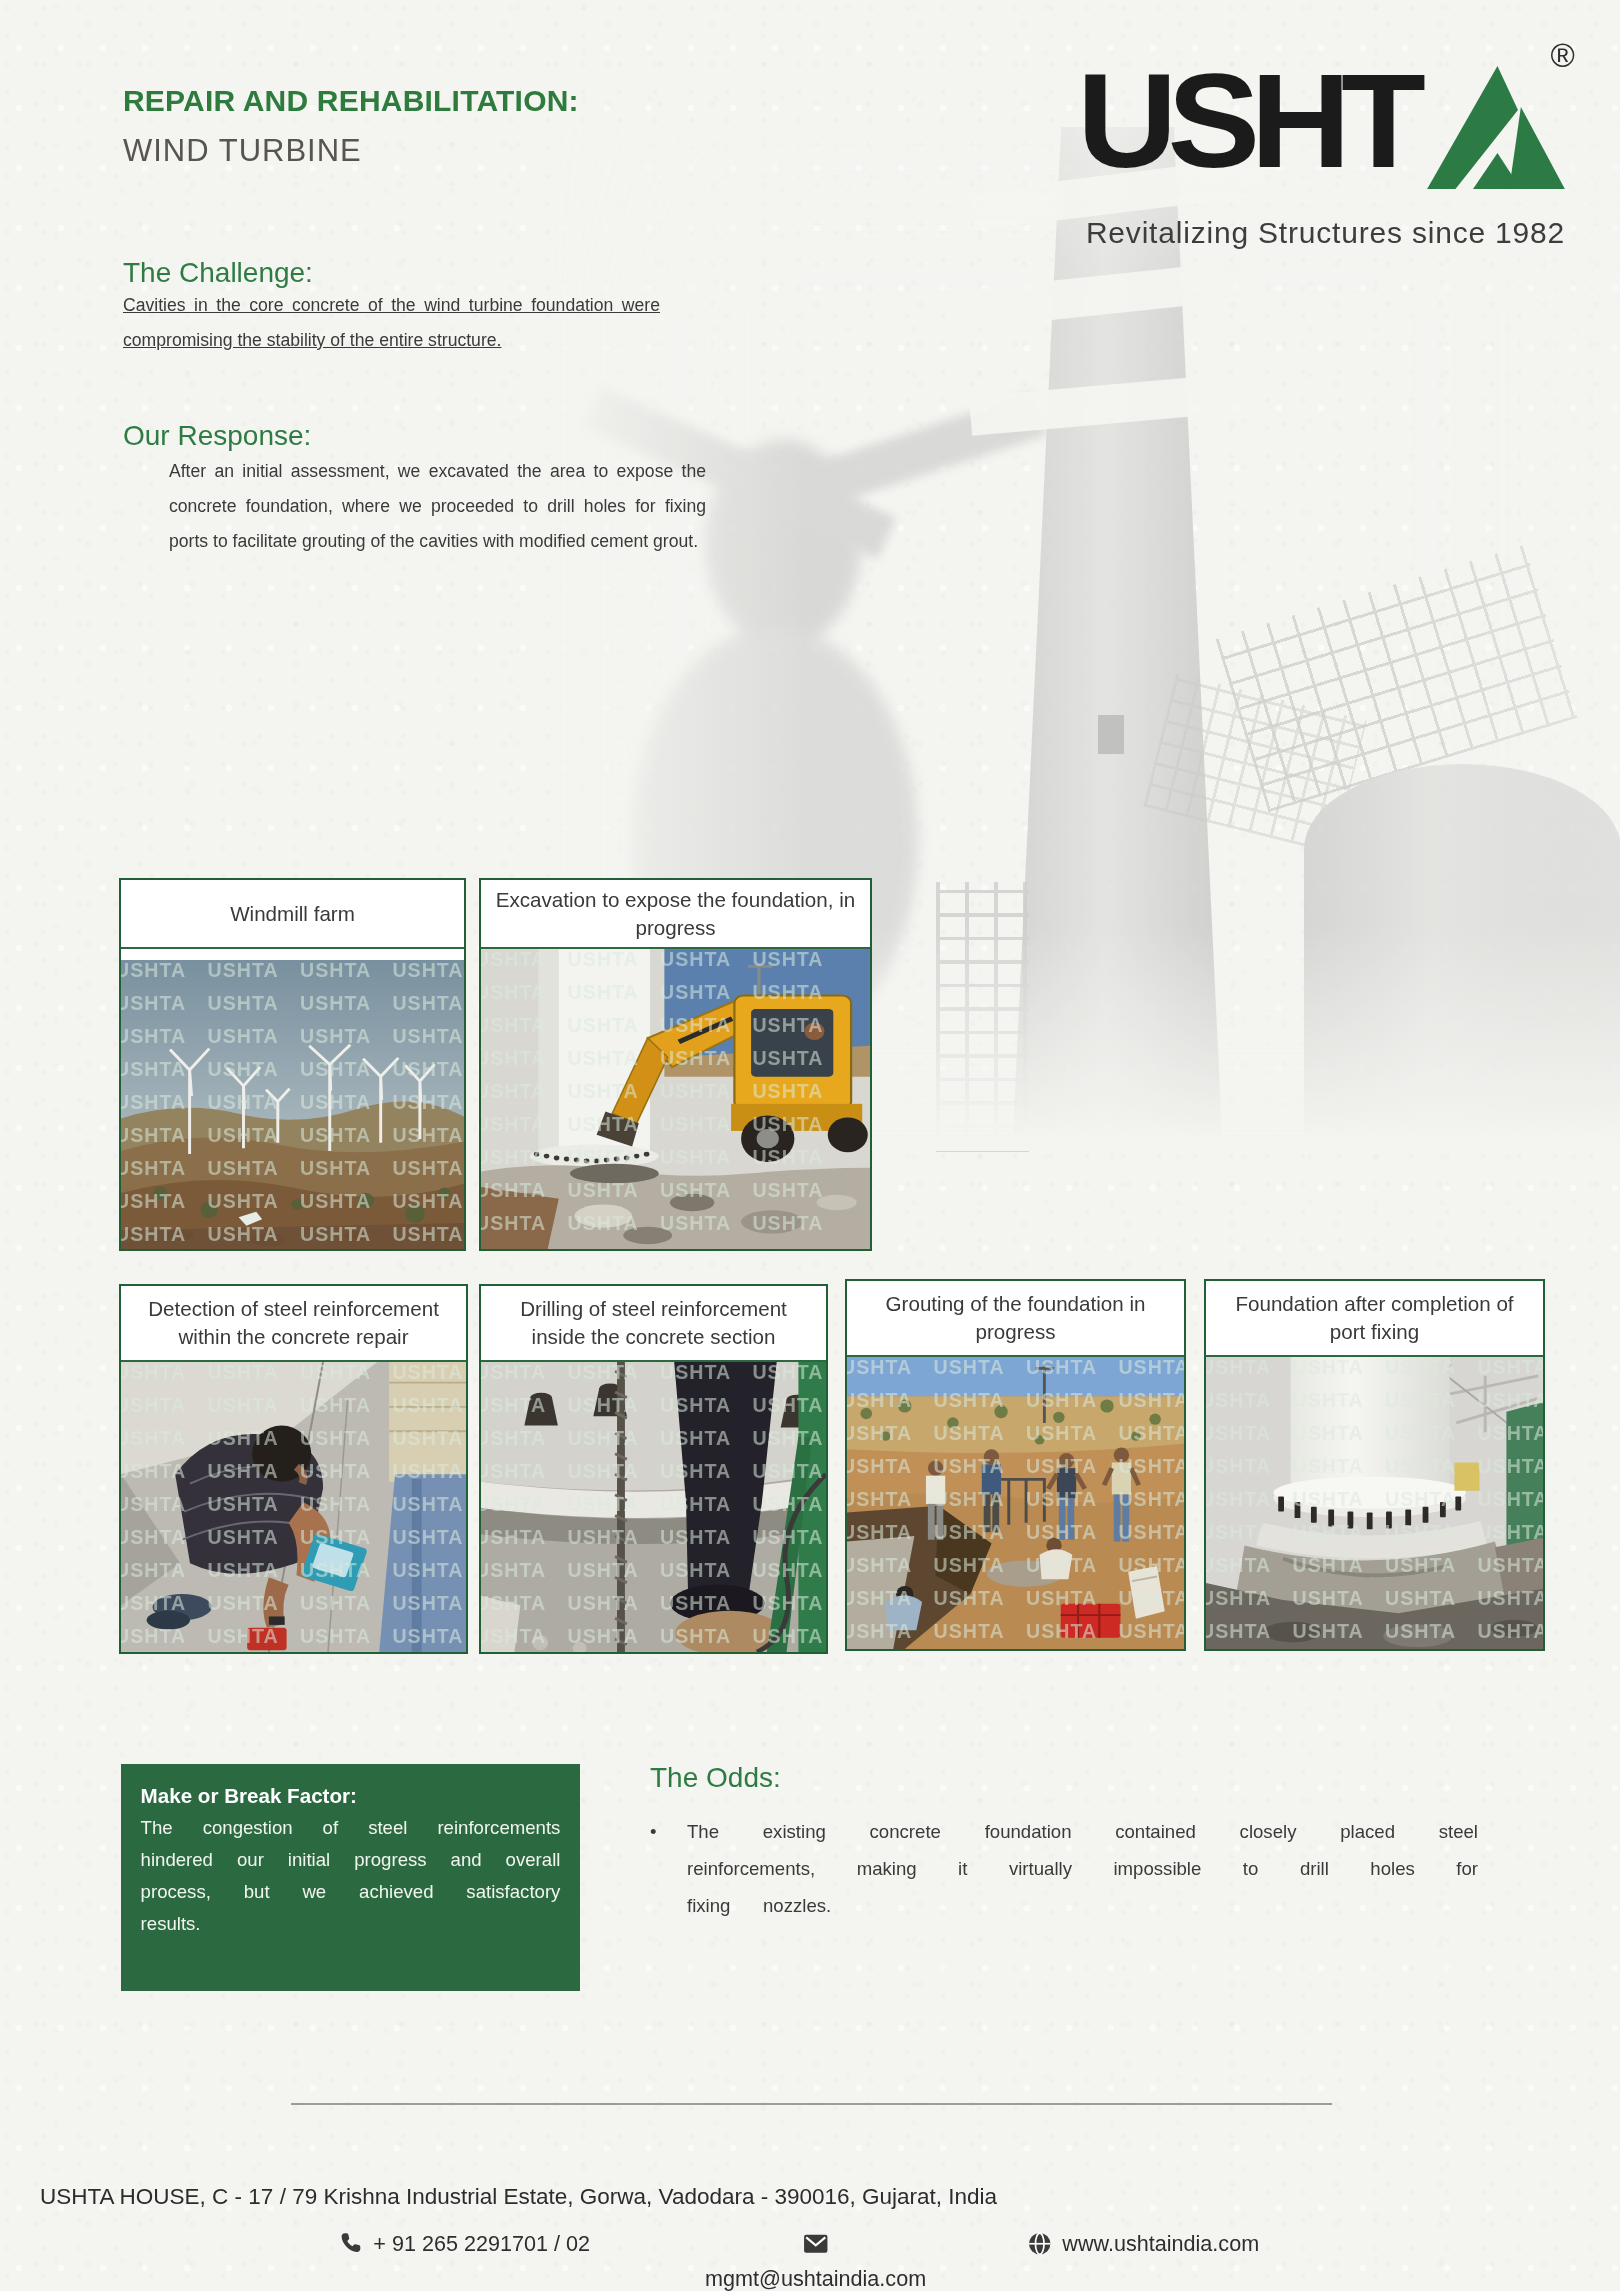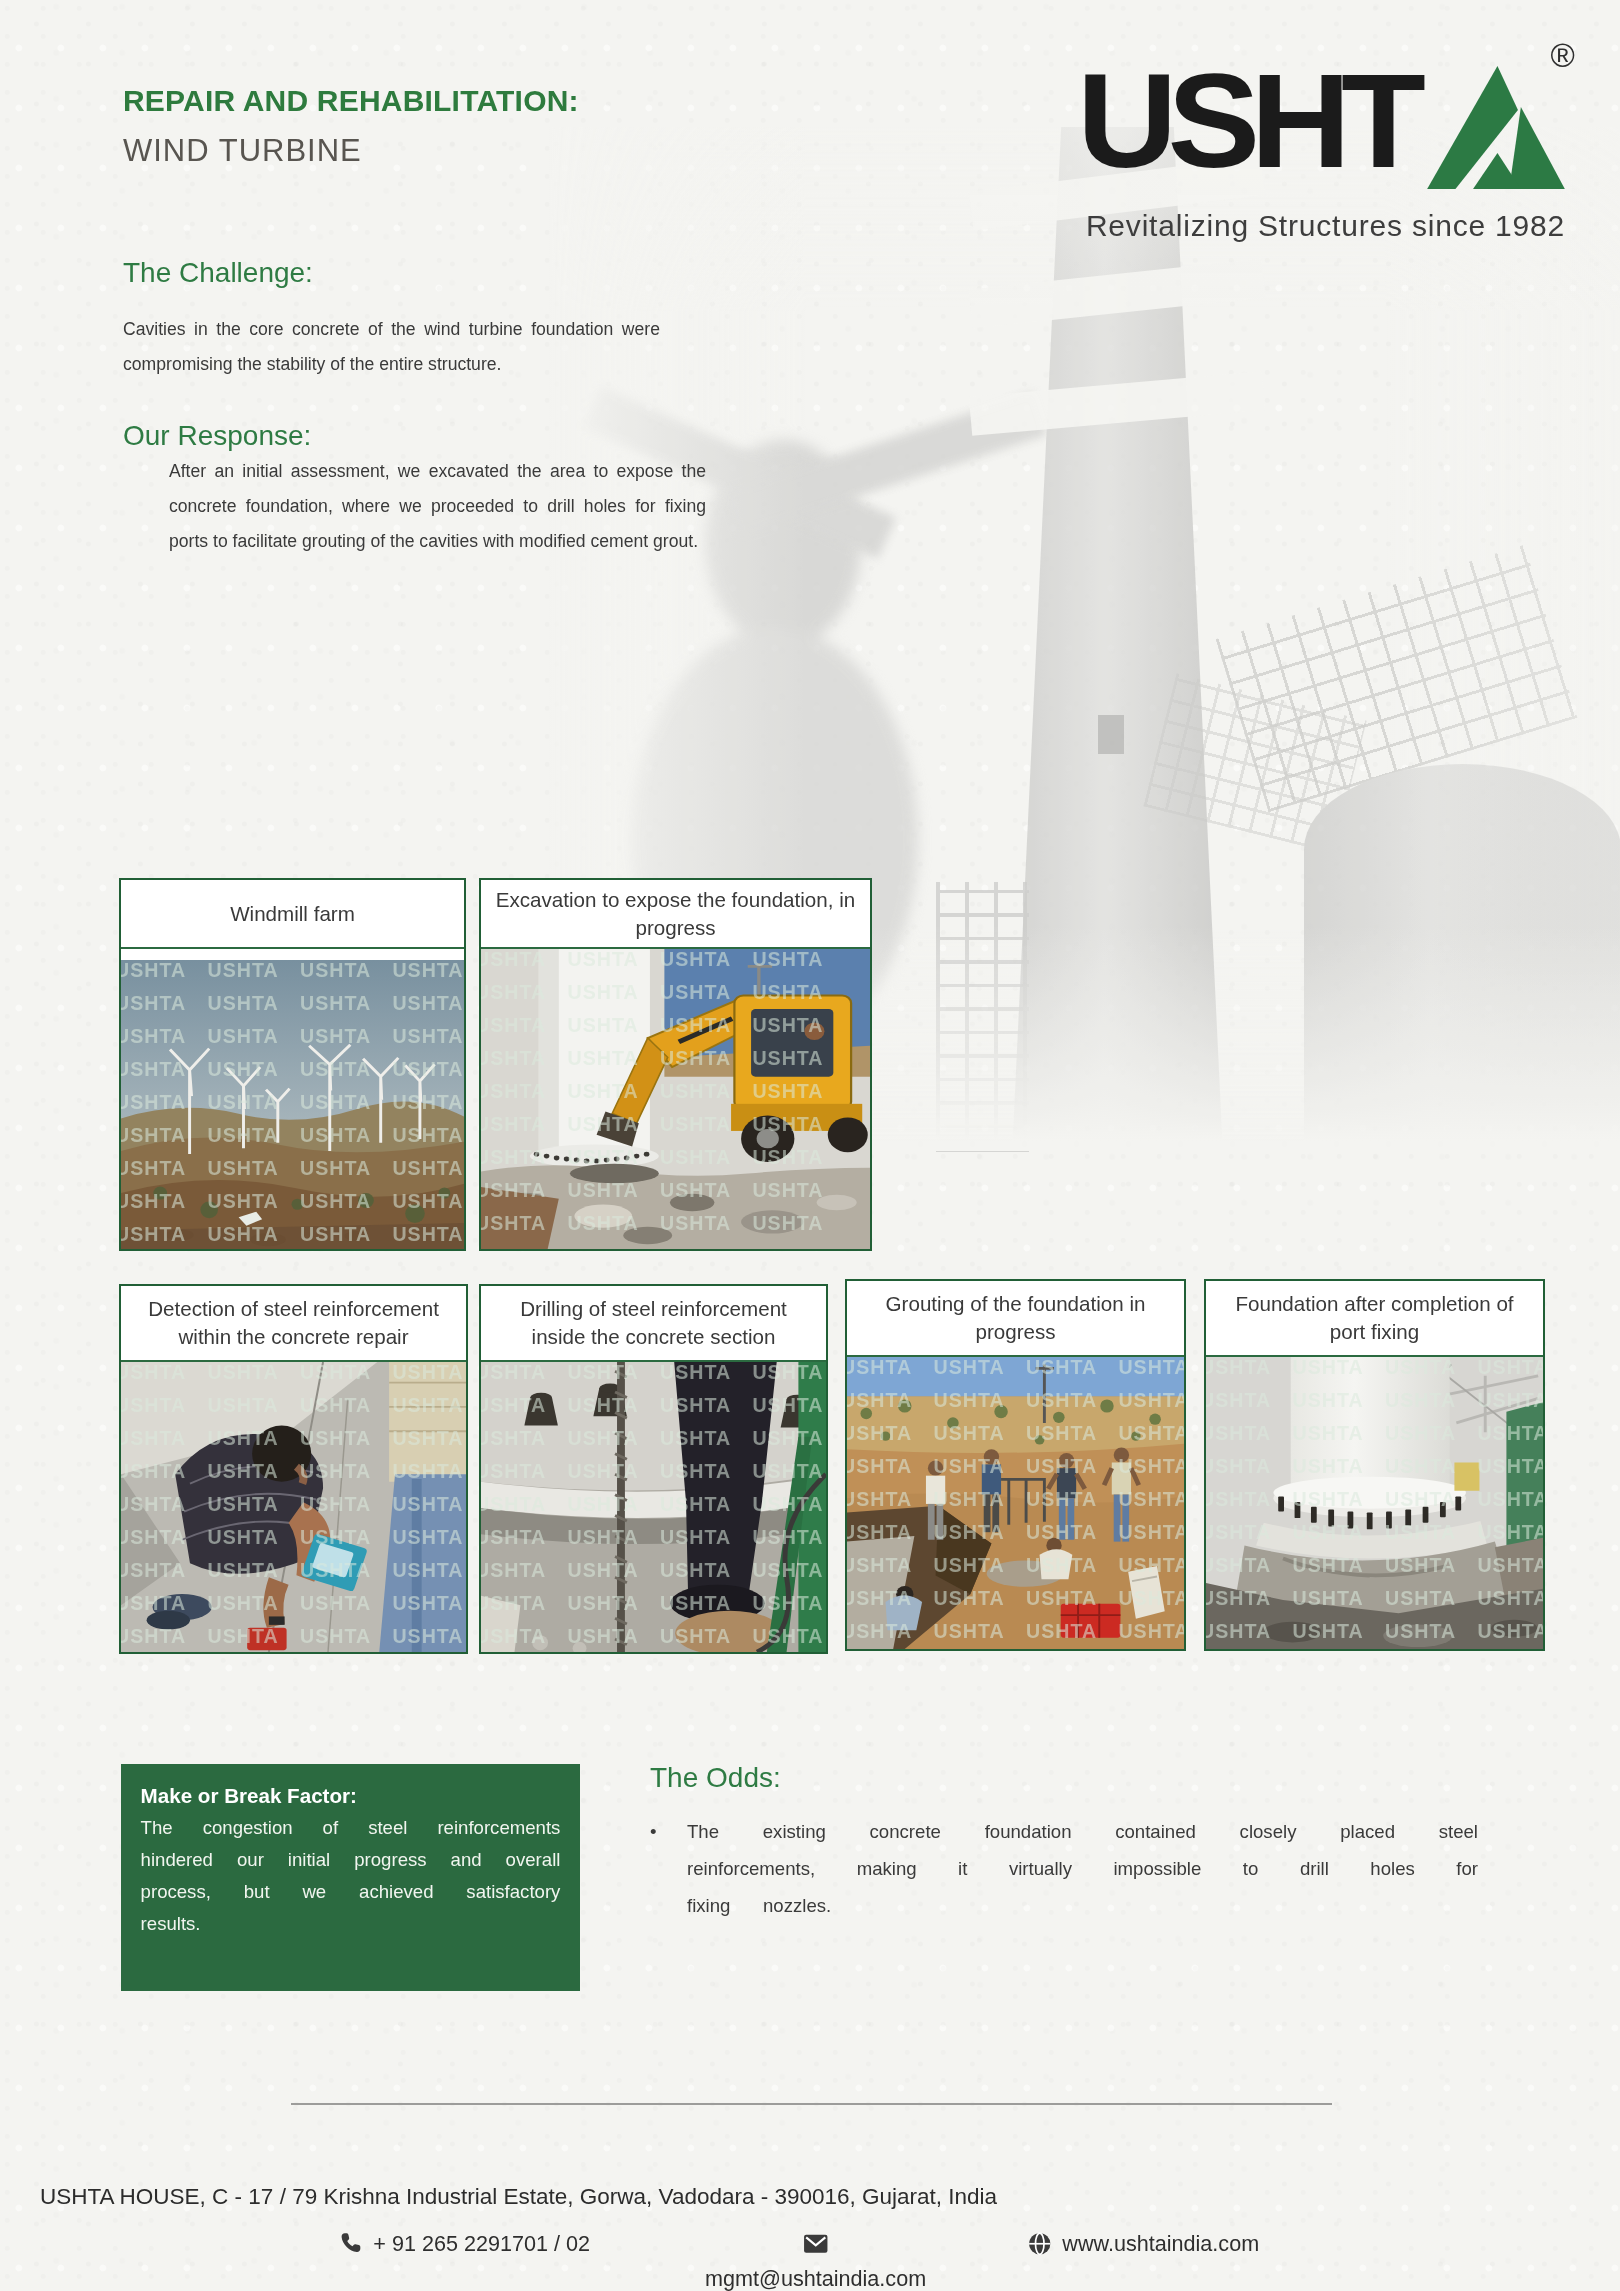--- a/index.html
+++ b/index.html
@@ -68,28 +68,28 @@
 
   
   .title1 { position: absolute; left: 123px; top: 84px; font-size: 30px; font-weight: 700; color: #2e7b3e; letter-spacing: 0.2px; }
   .title2 { position: absolute; left: 123px; top: 133px; font-size: 31px; font-weight: 400; color: #585550; letter-spacing: 1px; }
 
   .logo { position: absolute; top: 51px; right: 55px; text-align: right; }
   .logo-row { display: flex; align-items: flex-end; justify-content: flex-end; position: relative; }
   .logo-word { font-size: 139px; line-height: 1; font-weight: 800; letter-spacing: -9.8px; color: #1b1b1b; font-family: "Liberation Sans", sans-serif; transform: scaleY(.96); }
   .logo-tri { width: 139px; height: 125px; margin-left: 9.8px; }
   .logo-reg { position: absolute; top: -13.7px; right: -9.8px; font-size: 33px; color: #2f2f2f; font-weight: 400; }
-  .tagline { margin-top: 19px; font-size: 30px; color: #3d3d3d; letter-spacing: 0.8px; }
+  .tagline { margin-top: 26px; font-size: 30px; color: #3d3d3d; letter-spacing: 0.8px; }
 
   
   .sec-head { position: absolute; left: 123px; font-size: 28px; color: #2e7b43; font-weight: 400; }
   .h-challenge { top: 257px; }
   .h-response { top: 420px; }
   .body-text { position: absolute; left: 123px; width: 537px; font-size: 17.6px; line-height: 35px; color: #3a3a3a; text-align: justify; }
-  .t-challenge { top: 312px; }
+  .t-challenge { top: 288px; text-decoration: underline; }
   .t-response { top: 454px; margin-left: 46px; }
 
   
   .photo-box { position: absolute; border: 2.9px solid #215f36; background: #fff; display: flex; flex-direction: column; }
   .cap {
     flex: 0 0 auto; display: flex; align-items: center; justify-content: center; text-align: center;
     font-size: 20.6px; line-height: 28px; color: #3a3a3a; background: #fff; padding: 3.9px 9.8px;
     border-bottom: 2px solid #2b6a40;
   }
   .r1 .cap { height: 69px; }

